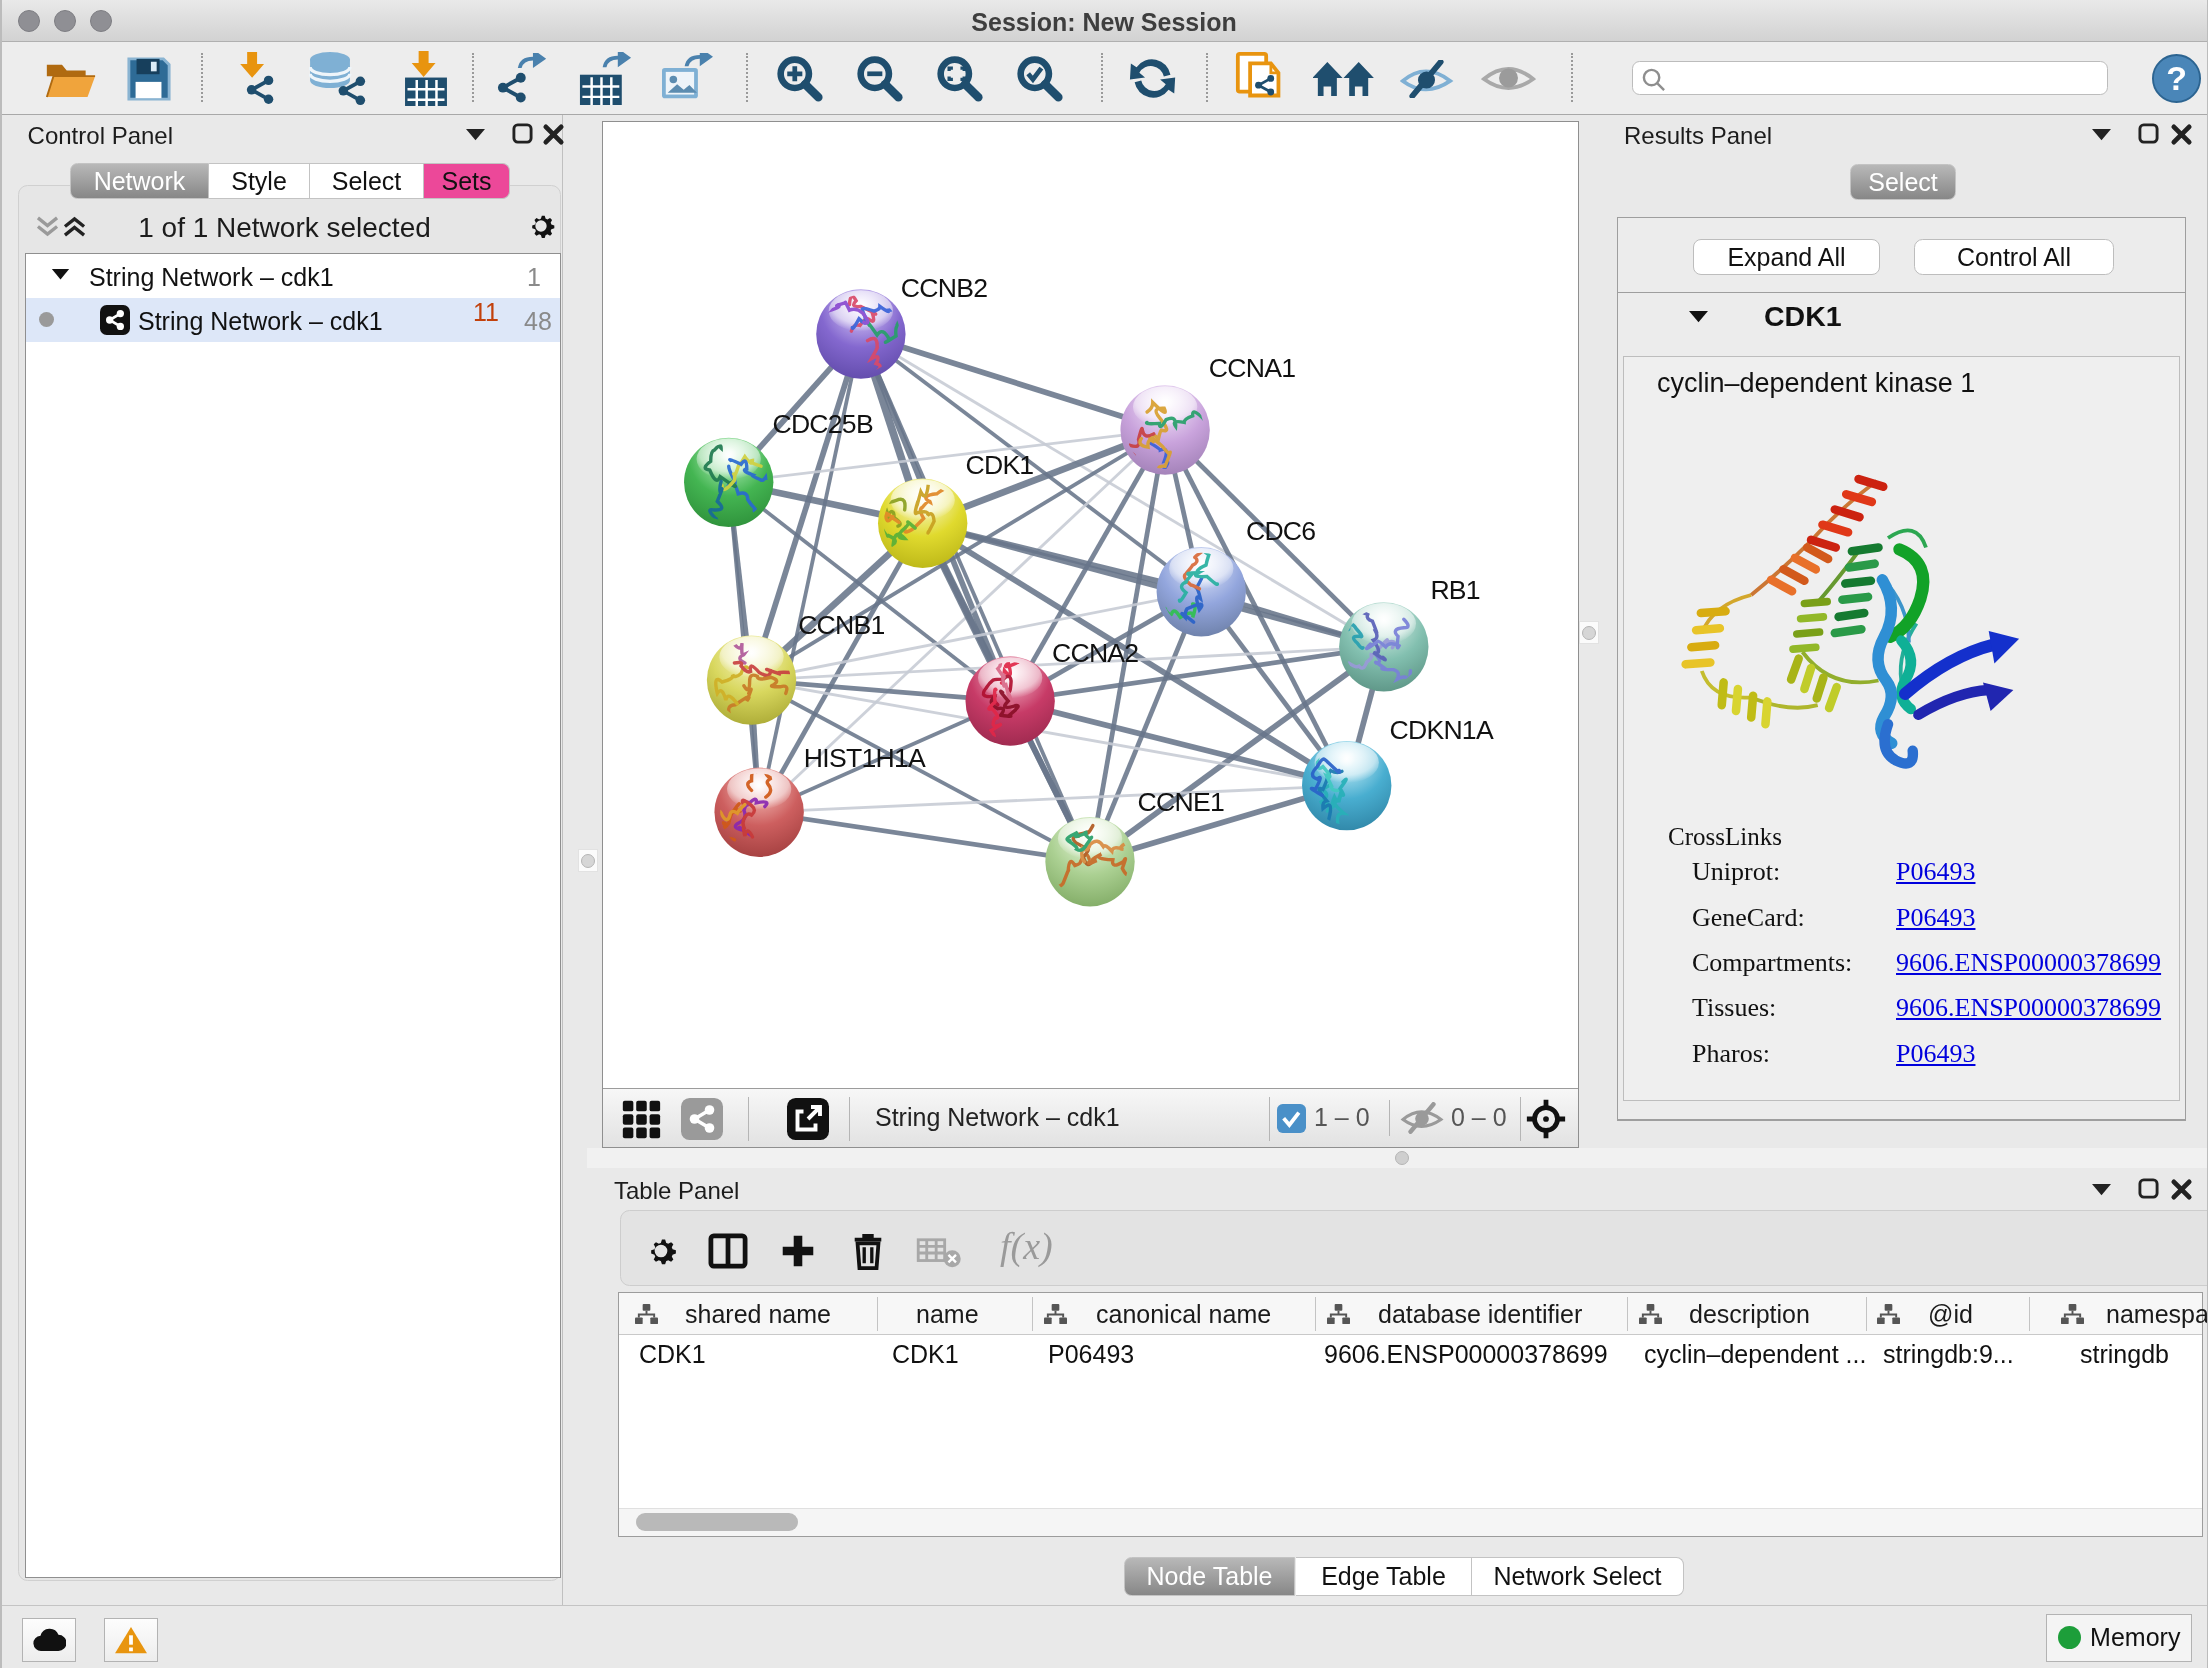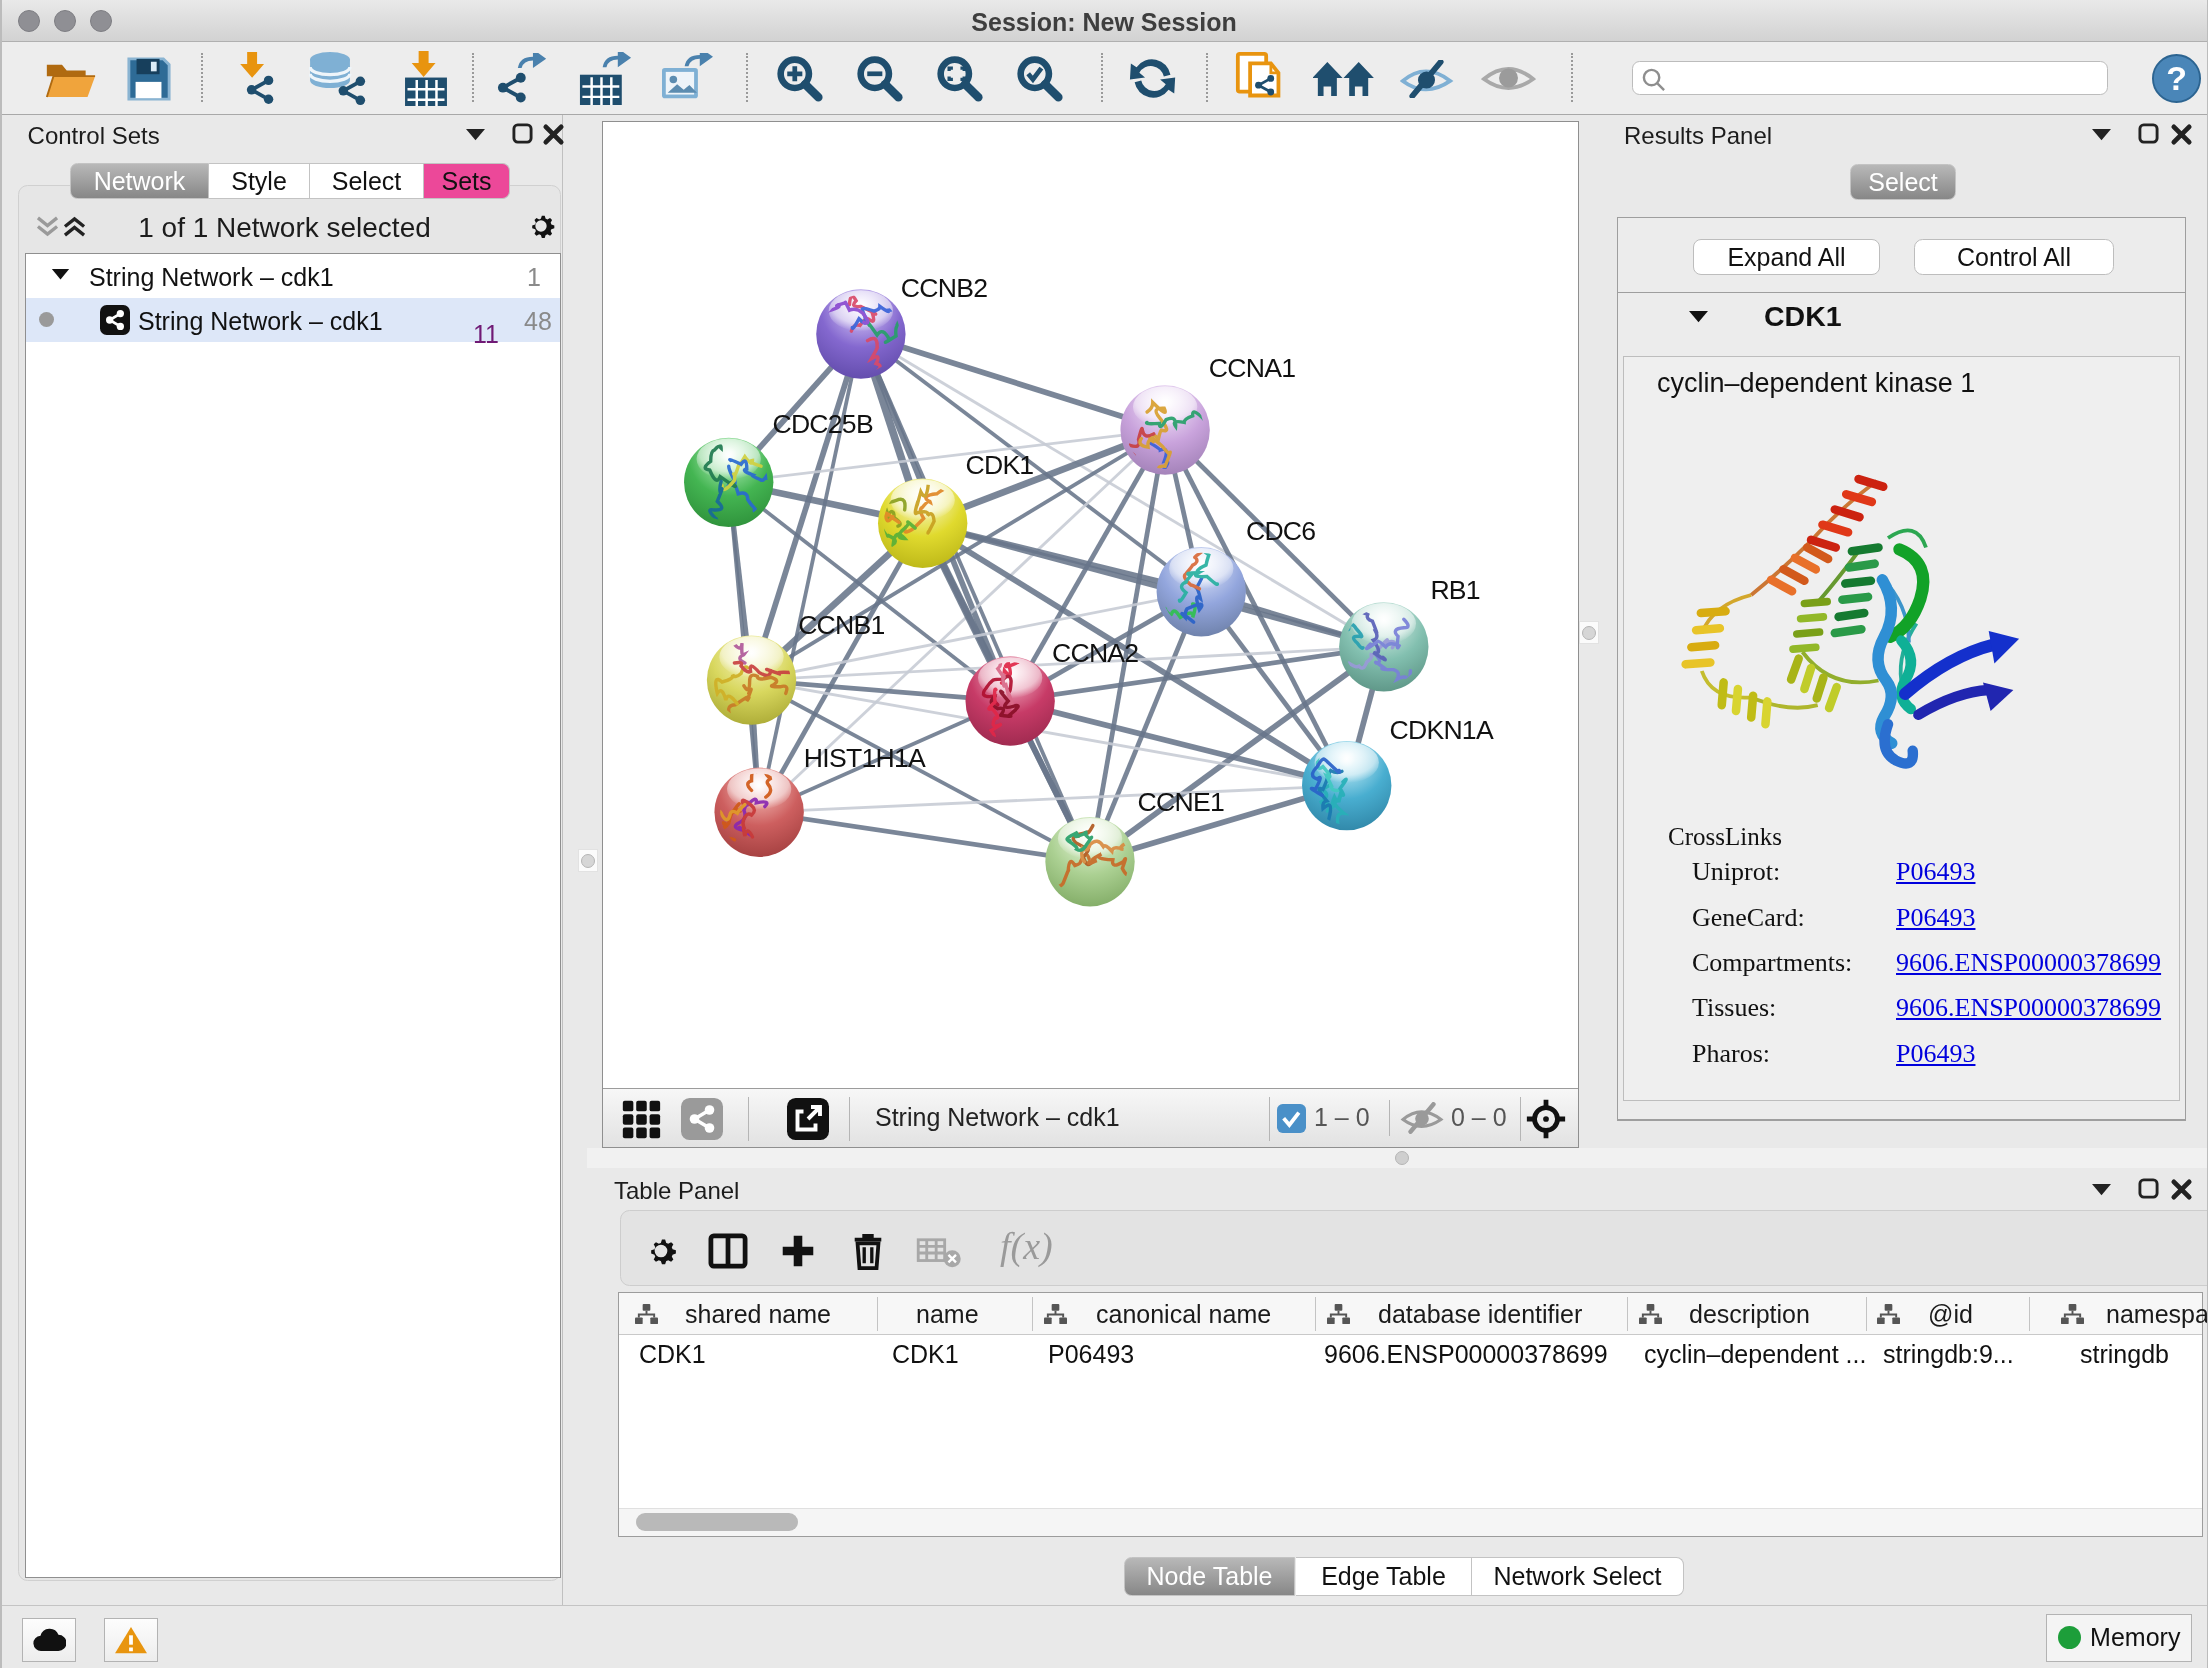--- a/index.html
+++ b/index.html
@@ -199,21 +199,21 @@
     <div class="sep" style="left:1206px"></div>
     <div class="sep" style="left:1571px"></div>
     <div class="searchbox">
       <svg width="25" height="25" viewBox="0 0 26 26" style="position:absolute;left:7.6px;top:4.8px">
         <circle cx="11" cy="11" r="8" fill="none" stroke="#8e8e8e" stroke-width="2.5"></circle>
         <path d="M17 17 L24 24" stroke="#8e8e8e" stroke-width="2.5"></path>
       </svg>
     </div>
   </div>
 <div class="abs" style="left:0;top:115px;width:563px;height:1490px;background:#e9e9e9;border-right:1px solid #c0c0c0">
-    <div class="abs panelhead" style="left:27.6px;top:6.7px">Control Sets</div>
+    <div class="abs panelhead" style="left:27.6px;top:6.7px">Control Panel</div>
     <svg width="21" height="13.3" viewBox="0 0 22 14" style="position:absolute;left:465px;top:13.3px">
       <path d="M1 1 h20 L11 13 z" fill="#222"></path>
     </svg>
     <svg width="21" height="21" viewBox="0 0 22 22" style="position:absolute;left:512px;top:7.6px">
       <rect x="2" y="2" width="18" height="18" rx="4" fill="none" stroke="#222" stroke-width="3"></rect>
     </svg>
     <svg width="23" height="23" viewBox="0 0 24 24" style="position:absolute;left:542px;top:7.6px">
       <path d="M4 4 L20 20 M20 4 L4 20" stroke="#222" stroke-width="5" stroke-linecap="round"></path>
     </svg>
     <div class="abs" style="left:18px;top:70px;width:543px;height:1396px;background:#e6e6e6;border:1px solid #d0d0d0;border-radius:9.5px"></div>
@@ -241,21 +241,21 @@
         <div style="position:absolute;left:63px;top:8.6px">String Network – cdk1</div>
         <div style="position:absolute;right:19px;top:8.6px;color:#8a8a8a">1</div>
       </div>
       <div style="position:absolute;left:0;top:44px;width:100%;height:44px;background:#dde7f8"><circle1></circle1><div style="position:absolute;left:13.3px;top:14.3px;width:15px;height:15px;border-radius:50%;background:#9a9a9a"></div><div style="position:absolute;left:74px;top:6.7px;width:30px;height:30px;border-radius:6.7px;background:#111"><svg width="30" height="30" viewBox="0 0 28 28">
             <g fill="#fff">
               <circle cx="19" cy="8" r="3.4"></circle>
               <circle cx="9" cy="14" r="3.4"></circle>
               <circle cx="19" cy="20" r="3.4"></circle>
               <path d="M19 8 L9 14 L19 20" stroke="#fff" stroke-width="2.6" fill="none"></path>
             </g>
-          </svg></div><div style="position:absolute;left:112px;top:8.6px">String Network – cdk1</div><div style="position:absolute;left:447px;top:22px;color:#701a75">11</div><div style="position:absolute;left:498px;top:8.6px;color:#8a8a8a">48</div></div>
+          </svg></div><div style="position:absolute;left:112px;top:8.6px">String Network – cdk1</div><div style="position:absolute;left:447px;top:0;color:#c2410c">11</div><div style="position:absolute;left:498px;top:8.6px;color:#8a8a8a">48</div></div>
     </div>
   </div>
 <div class="abs" style="left:602px;top:121px;width:977px;height:1027px;background:#fff;border:1px solid #8f8f8f">
     <svg width="975" height="966" viewBox="634 128 1025 1016" style="position:absolute;left:0;top:0">
       <defs>
         <radialGradient id="g_ccnb2" cx="0.5" cy="0.2" r="1.0">
           <stop offset="0" stop-color="#ffffff"></stop>
           <stop offset="0.1" stop-color="#cdbdf2"></stop>
           <stop offset="0.45" stop-color="#8468cf"></stop>
           <stop offset="0.9" stop-color="#5b46a4"></stop>

